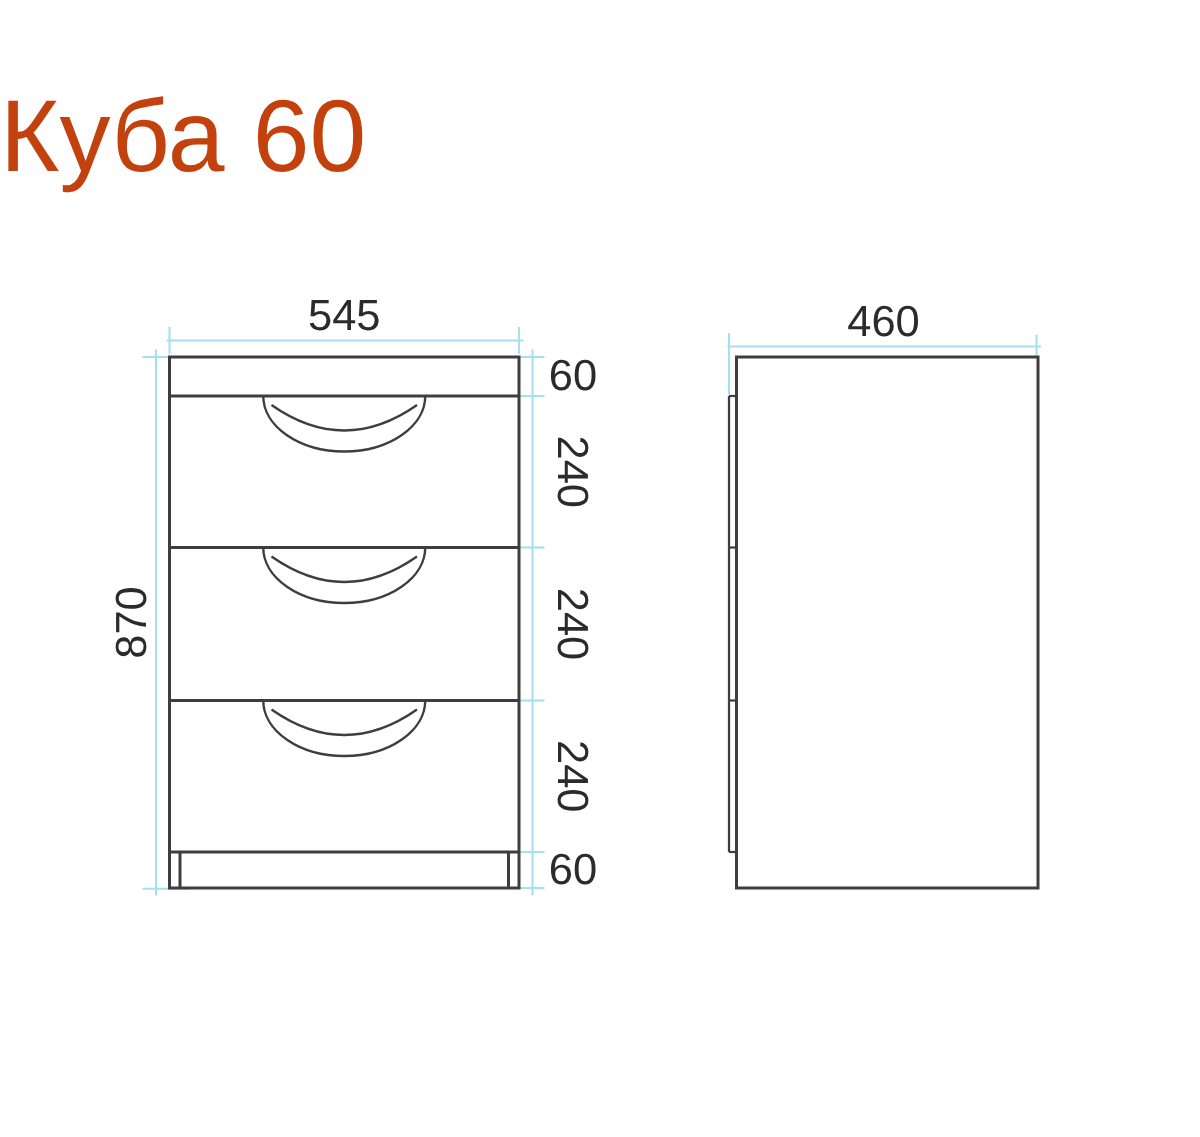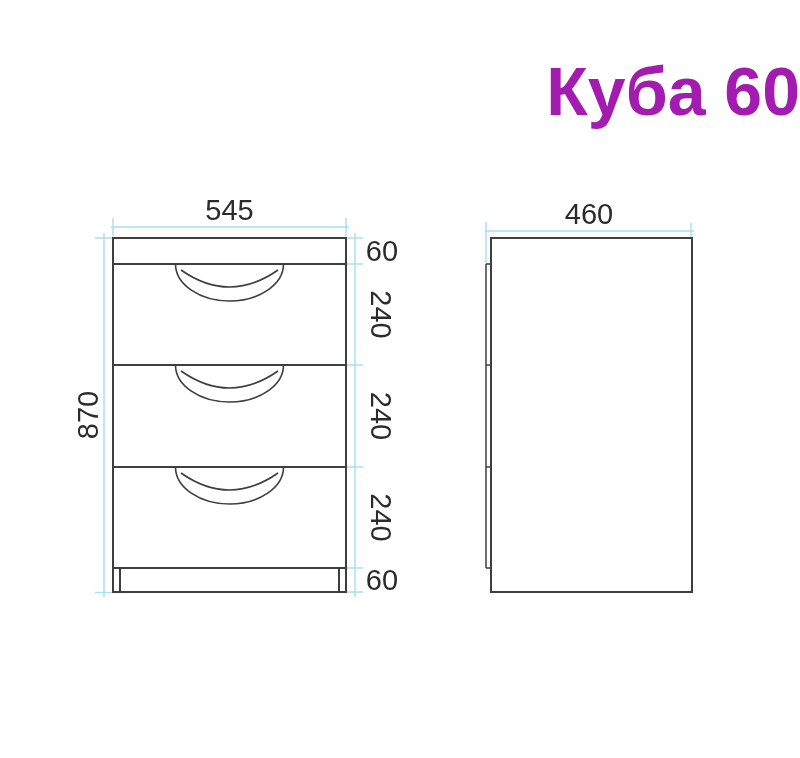--- a/index.html
+++ b/index.html
@@ -13,24 +13,24 @@
     position: relative;
     overflow: hidden;
     font-family: "Liberation Sans", "DejaVu Sans", sans-serif;
   }
   .page-title {
     position: absolute;
     top: 52px;
     left: 0;
     width: 100%;
     margin: 0;
-    text-align: right;
+    text-align: left;
     font-size: 68px;
-    font-weight: 700;
-    color: #a21caf;
+    font-weight: 400;
+    color: #c2410c;
     font-family: "Liberation Sans", "DejaVu Sans", sans-serif;
   }
   .drawing {
     position: absolute;
     top: 0;
     left: 0;
   }
   .drawing text {
     font-family: "Liberation Sans", "DejaVu Sans", sans-serif;
     font-size: 29px;

